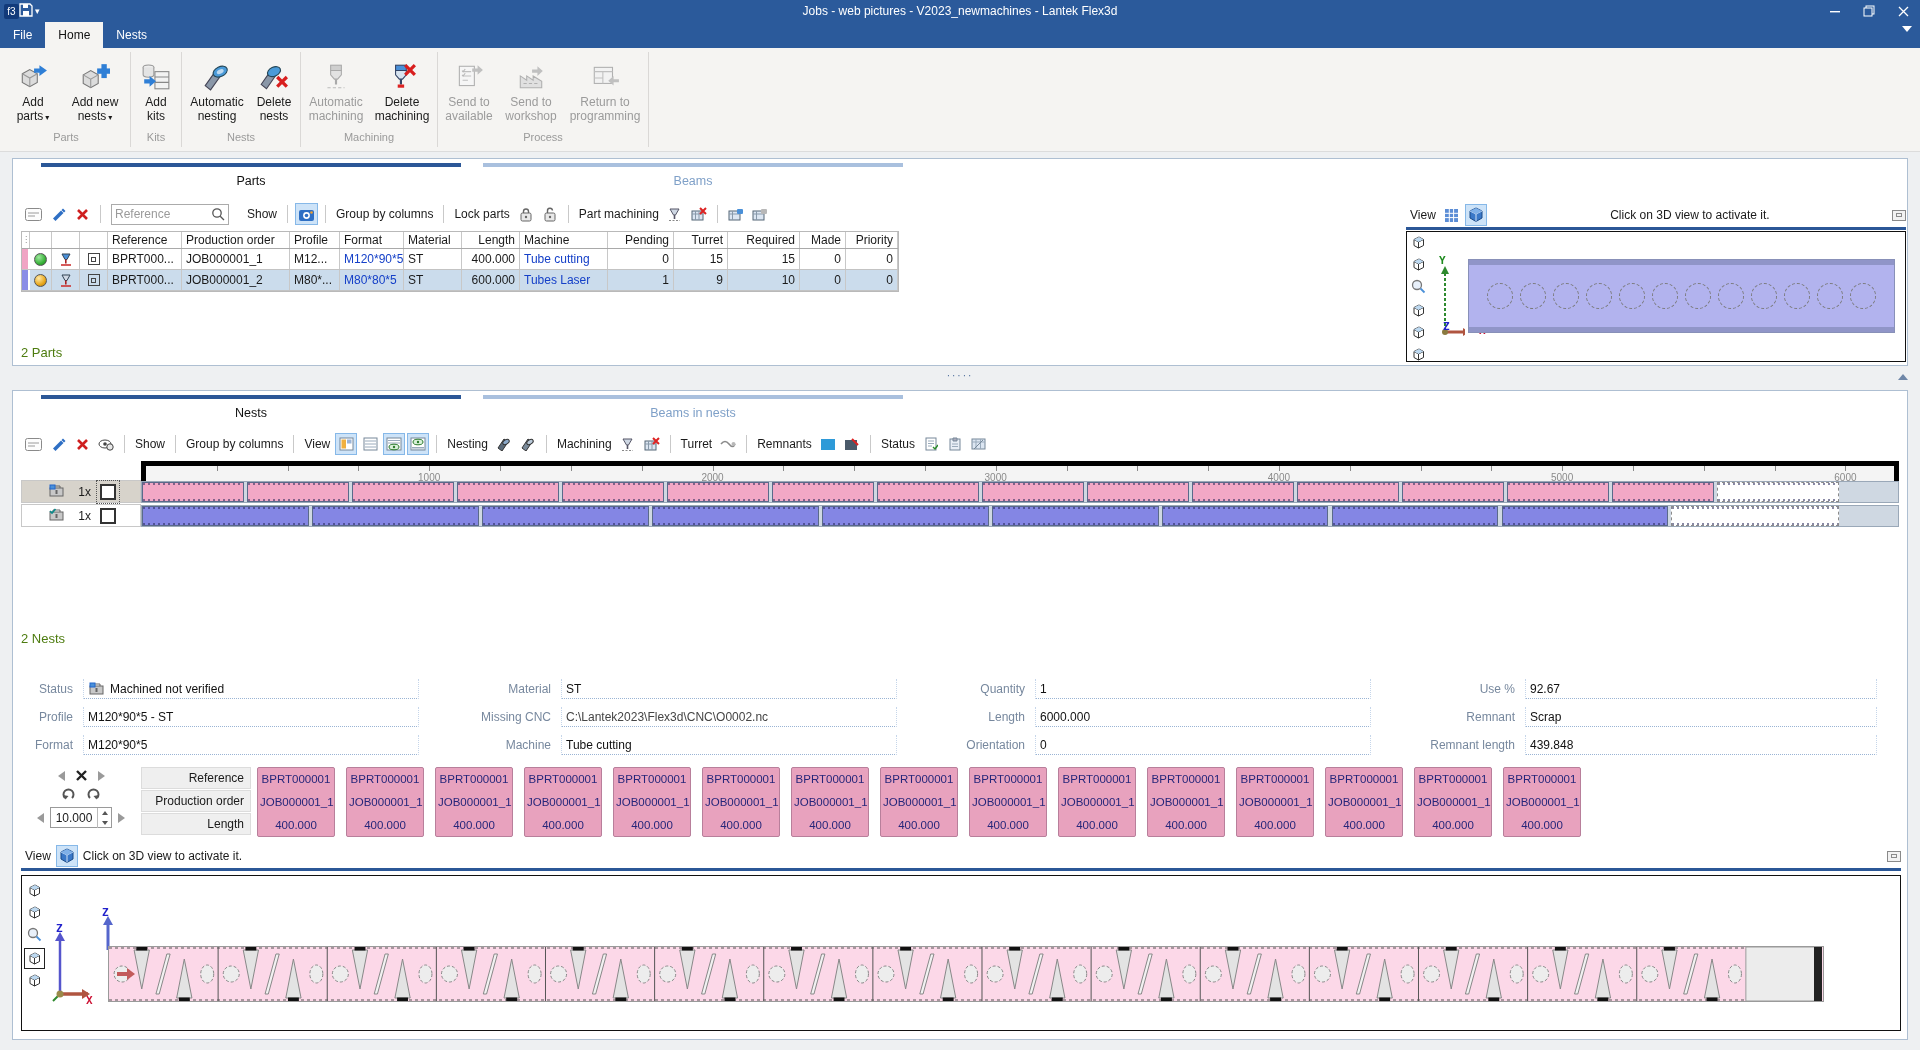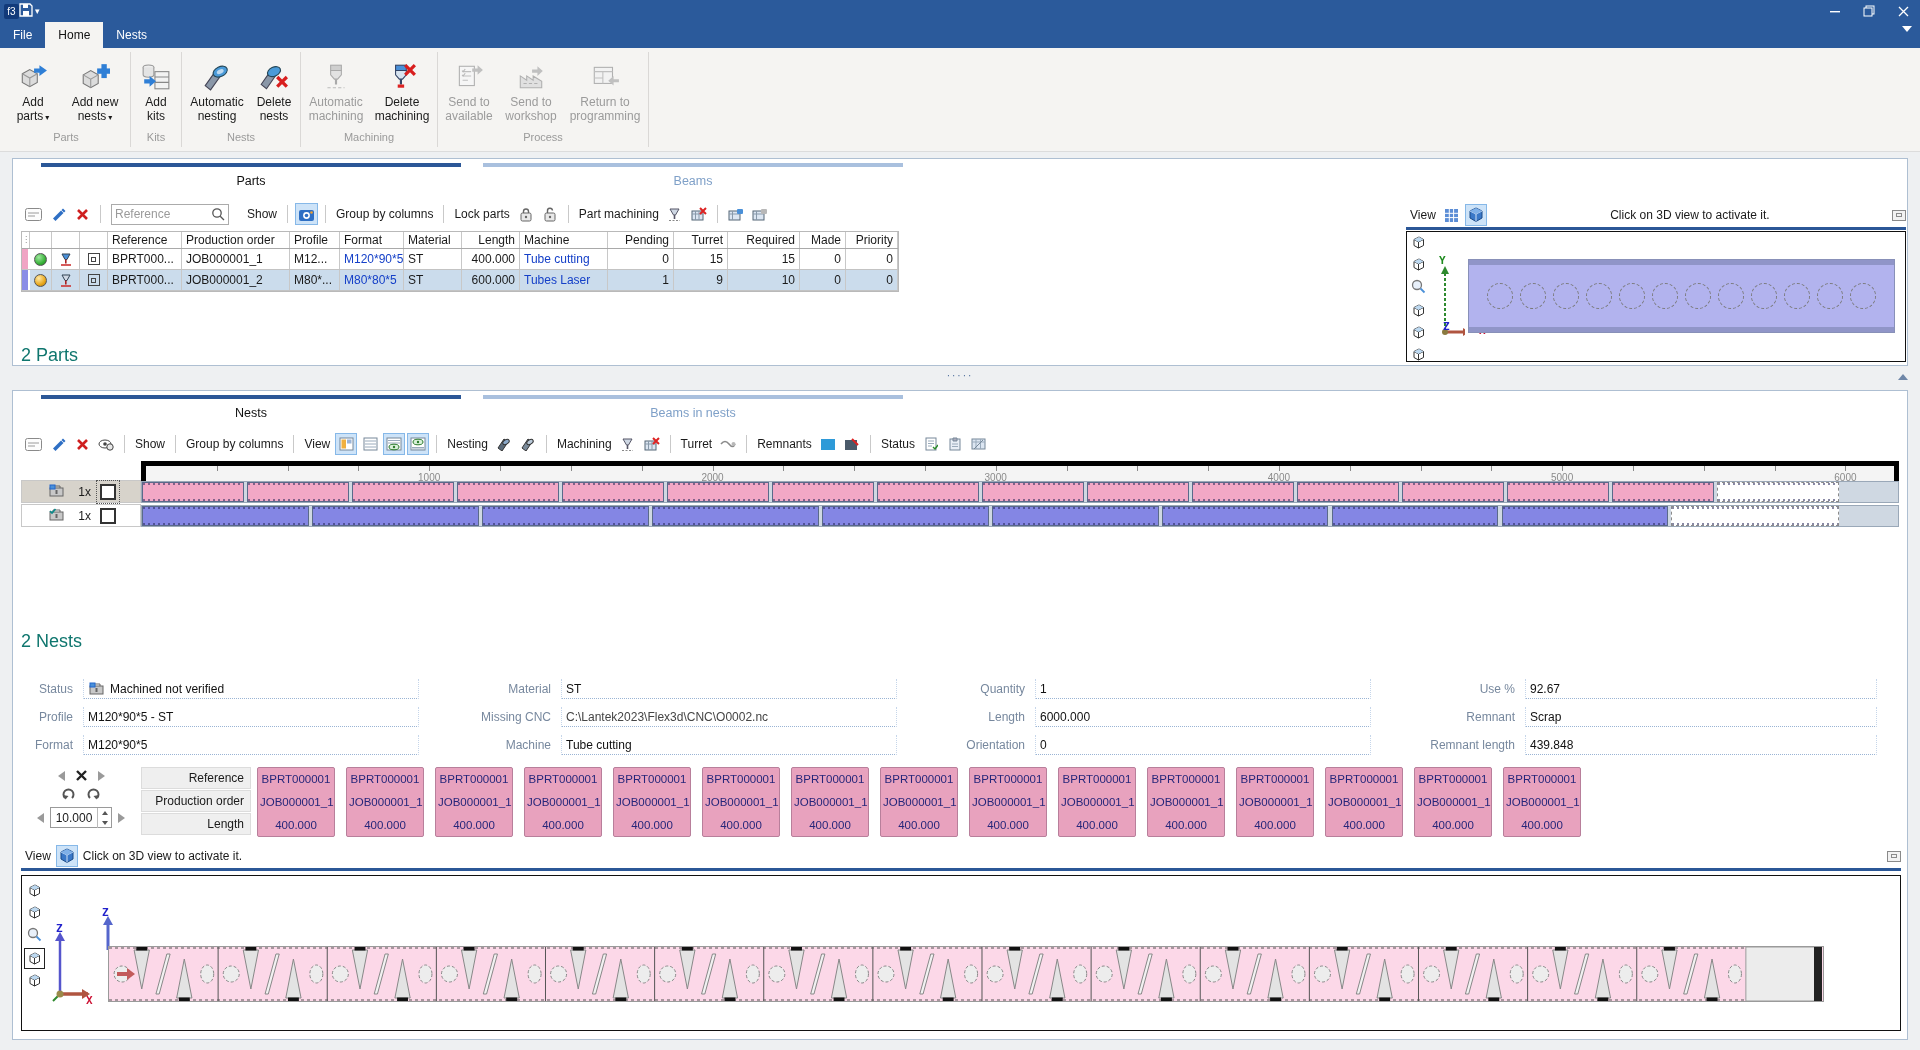--- a/index.html
+++ b/index.html
@@ -59,21 +59,21 @@
   .pc.num{justify-content:flex-end}
   .pc.link{color:#1540c8}
   .c0{width:8px;padding:0;border-right:2px solid #fff}
   .c1{width:22px;justify-content:center}.c2{width:28px;justify-content:center}.c3{width:28px;justify-content:center}
   .c4{width:74px}.c5{width:108px}.c6{width:50px}.c7{width:64px}.c8{width:58px}.c9{width:58px;justify-content:flex-end}
   .c10{width:88px}.c11{width:66px}.c12{width:54px}.c13{width:72px}.c14{width:46px}.c15{width:52px}
   .statusdot{width:13px;height:13px;border-radius:50%;border:1px solid #555}
   .sqicon{width:12px;height:12px;border:1.5px solid #444;display:flex;align-items:center;justify-content:center}
   .sqicon i{display:block;width:5px;height:5px;border:1px solid #444}
 
-  .countlabel{position:absolute;font-size:18px;color:#0f766e}
+  .countlabel{position:absolute;font-size:13px;color:#4d7c0f}
 
   
   .pvheader{position:absolute;display:flex;align-items:center}
   .blueline{position:absolute;height:3px;background:#2b5797}
   .viewport{position:absolute;background:#fff;border:1px solid #111}
   .cubestrip{position:absolute;display:flex;flex-direction:column;gap:5px}
   .cube{width:17px;height:17px}
   .hole{width:26px;height:26px;border:1px dashed #7a7a7a;border-radius:50%}
   .minibtn{width:14px;height:11px;border:1px solid #8a8a8a;background:#f2f2f2;position:absolute}
   .minibtn i{display:block;margin:2px auto 0;width:6px;height:4px;border:1px solid #8a8a8a}
@@ -127,20 +127,21 @@
   <div class="titlebar">
     <div class="qat">
       <span class="appbadge">f3</span>
       <span><svg width="14" height="14" viewBox="0 0 14 14">
             <path d="M1 1 h10 l2 2 v10 h-12z" fill="none" stroke="#fff" stroke-width="1.3"></path>
             <rect x="4" y="8" width="6" height="5" fill="#fff"></rect>
             <rect x="4" y="1" width="5" height="4" fill="#fff"></rect>
           </svg></span>
       <span class="caret" style="color:#fff;font-size:9px">▾</span>
     </div>
+    <span class="wtitle">Jobs - web pictures - V2023_newmachines - Lantek Flex3d</span>
     <div class="winbtns">
       <span class="winbtn">
           <svg width="11" height="11">
             <rect x="0" y="5" width="10" height="1.4" fill="#fff"></rect>
           </svg>
         </span>
       <span class="winbtn">
           <svg width="12" height="12">
             <rect x="3" y="1" width="8" height="8" fill="none" stroke="#fff"></rect>
             <rect x="1" y="3" width="8" height="8" fill="#2b5a9b" stroke="#fff"></rect>

